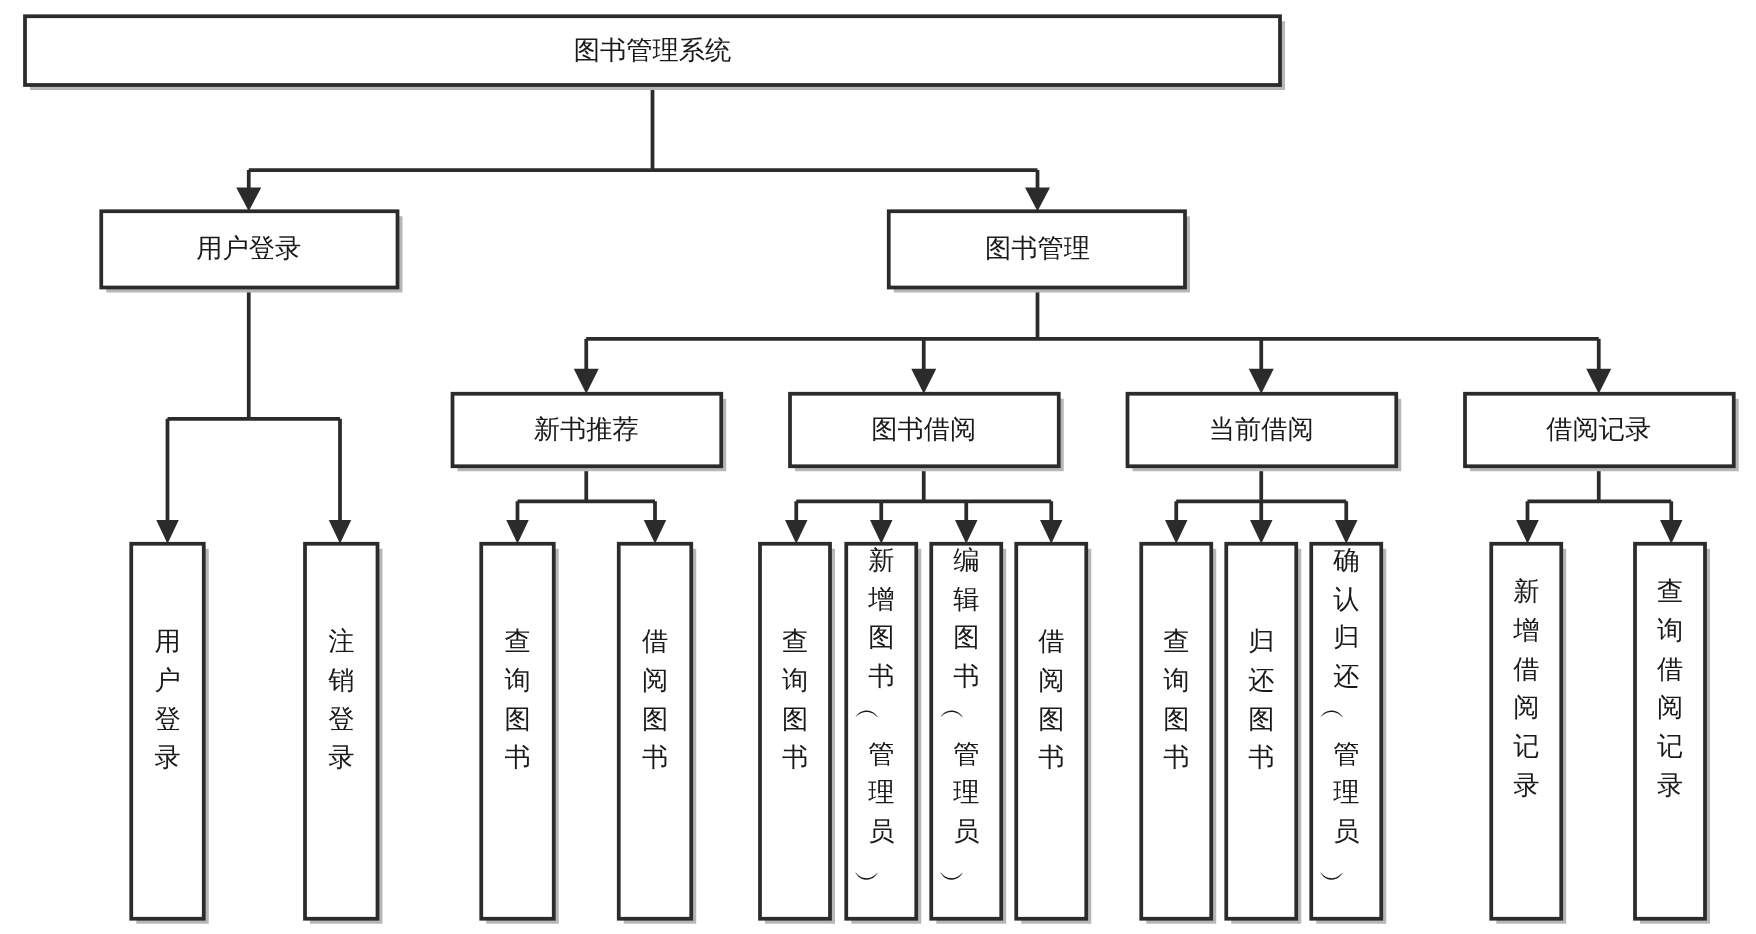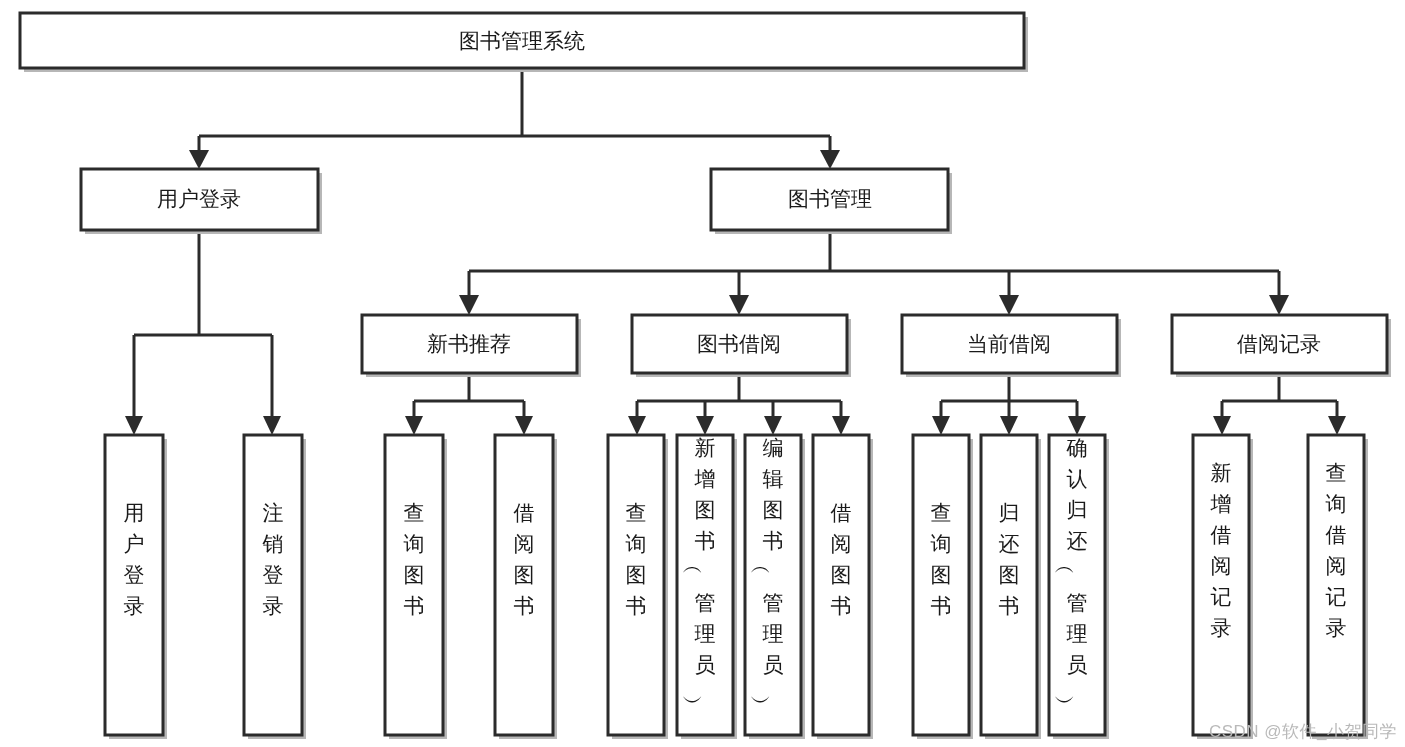--- a/index.html
+++ b/index.html
@@ -250,14 +250,13 @@
     </g>
 
     <g>
       <rect class="node-shadow" x="1312" y="439" width="56" height="300"></rect>
       <rect class="node-box" x="1308" y="435" width="56" height="300"></rect>
       <text class="node-label-v" x="1336" y="480"><tspan x="1336" dy="0">查</tspan><tspan x="1336" dy="31">询</tspan><tspan x="1336" dy="31">借</tspan><tspan x="1336" dy="31">阅</tspan><tspan x="1336" dy="31">记</tspan><tspan x="1336" dy="31">录</tspan></text>
     </g>
 
   </svg>
 
-  <div class="watermark">CSDN @软件_小贺同学</div>
 </div>
 
 </body></html>

